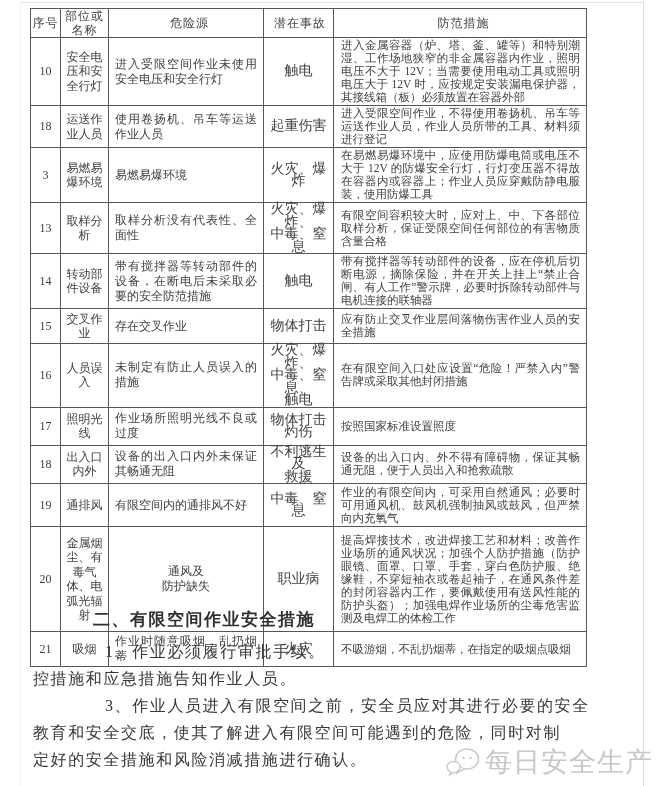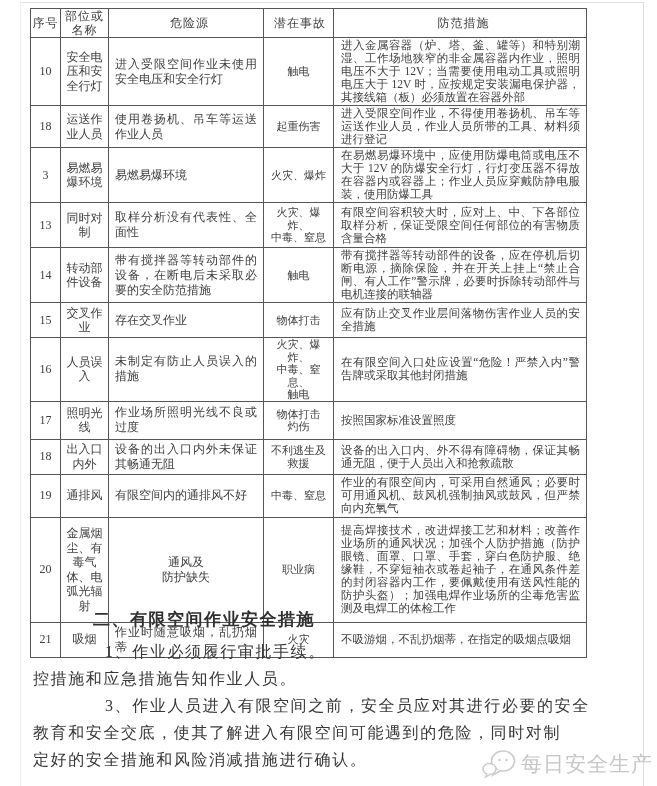--- a/index.html
+++ b/index.html
@@ -46,21 +46,21 @@
     font-size: 12px; line-height: 14.5px;
     text-align: center; padding: 0 3px;
   }
   td.col-hazard {
     font-size: 12px; line-height: 15px;
     text-align: justify; text-justify: inter-ideograph;
     padding: 2px 6px;
   }
   td.col-hazard.centered { text-align: center; white-space: pre-line; }
   td.col-accident {
-    font-size: 11px; line-height: 12.5px;
+    font-size: 14px; line-height: 12.5px;
     text-align: center; white-space: pre-line; padding: 0 2px;
   }
   td.col-measures {
     font-size: 11.5px; line-height: 13px;
     text-align: justify; text-justify: inter-ideograph;
     padding: 1px 6px 1px 7px;
     margin-top: 39px;
   }
 
   .section {
@@ -79,21 +79,21 @@
     white-space: nowrap;
   }
   .para-line.first { text-indent: 72px; }
 
   .watermark {
     position: absolute; right: 4px; bottom: 6px;
     display: flex; align-items: center; gap: 2px;
     color: #c7c7c7;
   }
   .watermark-text {
-    font-size: 21px; letter-spacing: 1px;
+    font-size: 27px; letter-spacing: 1px;
     font-family: Liberation Serif, serif;
   }
   .watermark-icon svg { display: block; }
 </style>
 </head>
 <body>
 
 <div class="page">
   <div class="edge-top"></div>
   <div class="edge-left"></div>
@@ -133,21 +133,21 @@
         </tr>
         <tr style="height: 52px;">
           <td class="col-no">3</td>
           <td class="col-name">易燃易爆环境</td>
           <td class="col-hazard">易燃易爆环境</td>
           <td class="col-accident">火灾、爆炸</td>
           <td class="col-measures">在易燃易爆环境中，应使用防爆电筒或电压不大于 12V 的防爆安全行灯，行灯变压器不得放在容器内或容器上；作业人员应穿戴防静电服装，使用防爆工具</td>
         </tr>
         <tr style="height: 45px;">
           <td class="col-no">13</td>
-          <td class="col-name">同时对制</td>
+          <td class="col-name">取样分析</td>
           <td class="col-hazard">取样分析没有代表性、全面性</td>
           <td class="col-accident">火灾、爆炸、
 中毒、窒息</td>
           <td class="col-measures">有限空间容积较大时，应对上、中、下各部位取样分析，保证受限空间任何部位的有害物质含量合格</td>
         </tr>
         <tr style="height: 53px;">
           <td class="col-no">14</td>
           <td class="col-name">转动部件设备</td>
           <td class="col-hazard">带有搅拌器等转动部件的设备，在断电后未采取必要的安全防范措施</td>
           <td class="col-accident">触电</td>

